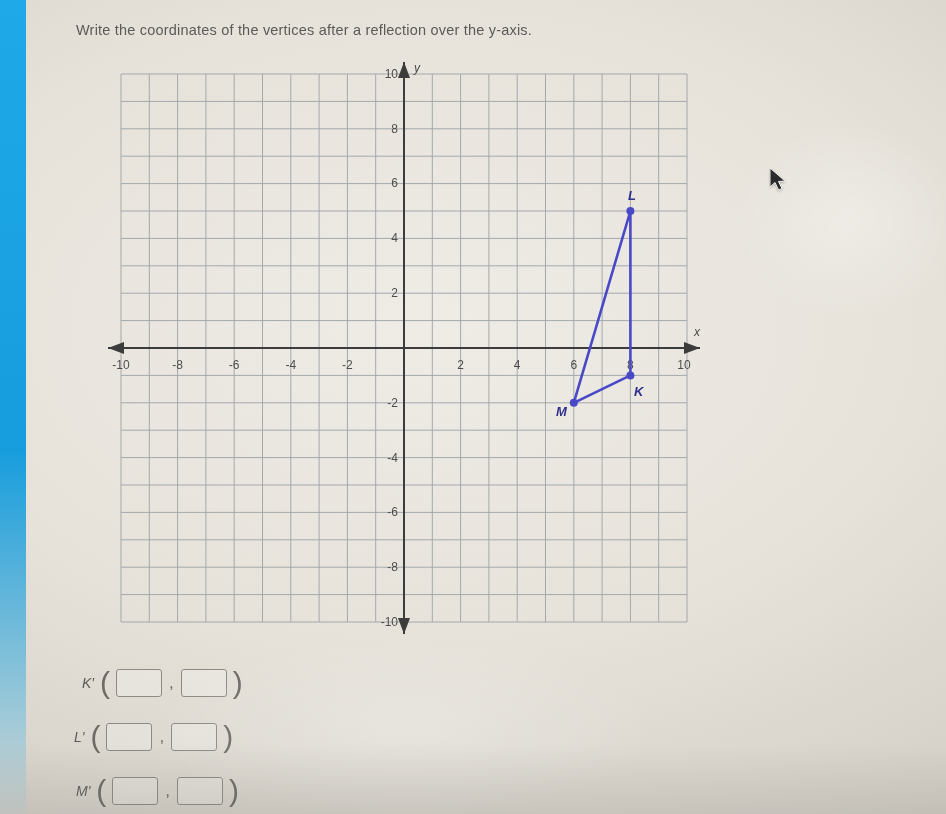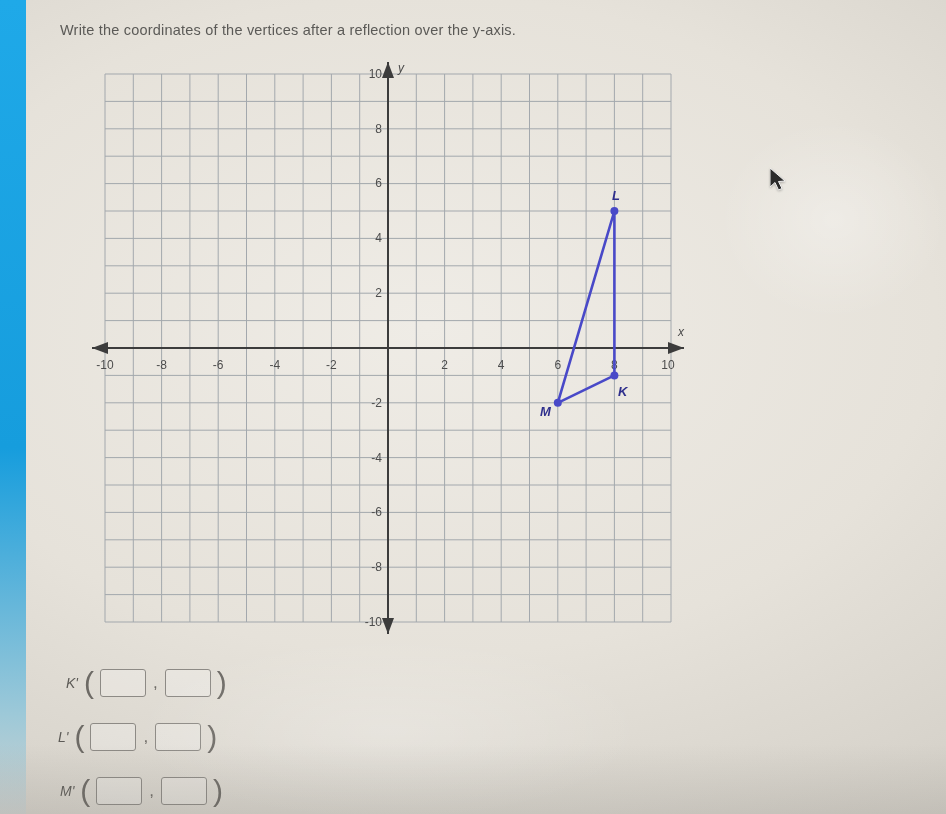--- a/index.html
+++ b/index.html
@@ -19,21 +19,21 @@
   }
   
   #left-strip {
     position: absolute;
     left: 0; top: 0;
     width: 26px; height: 814px;
     background: linear-gradient(180deg, #1fa9e8 0%, #169ddd 55%, #9ec9d8 88%, #cfd2cf 100%);
   }
   #paper {
     position: absolute;
-    left: 18px; top: 0;
+    left: 34px; top: 0;
     width: 788px; height: 814px;
   }
   
   #prompt {
     position: absolute;
     left: 42px;
     top: 22px;
     width: 700px;
     font-size: 14.5px;
     color: #5b5a57;

